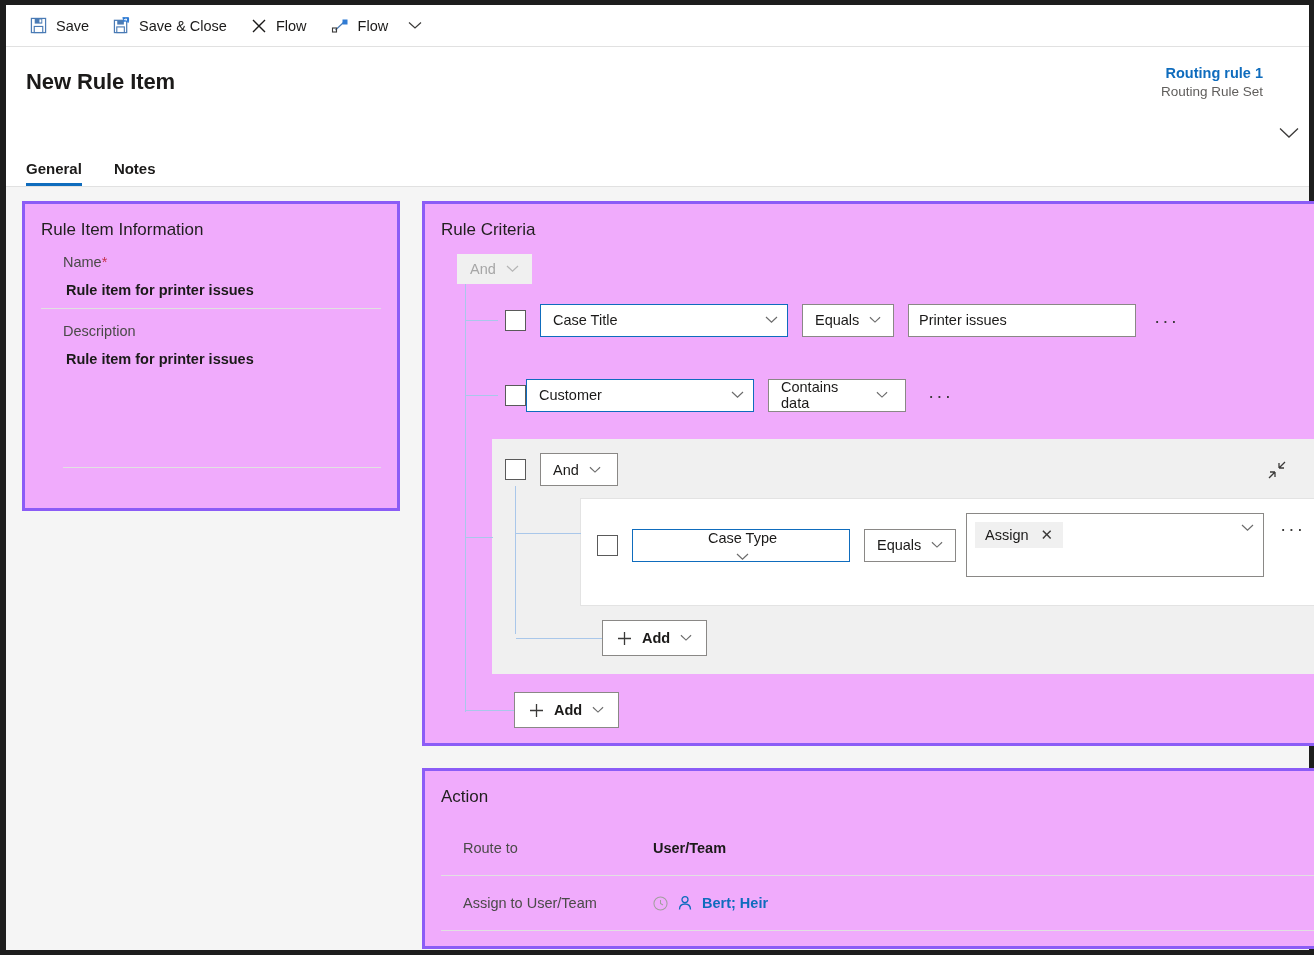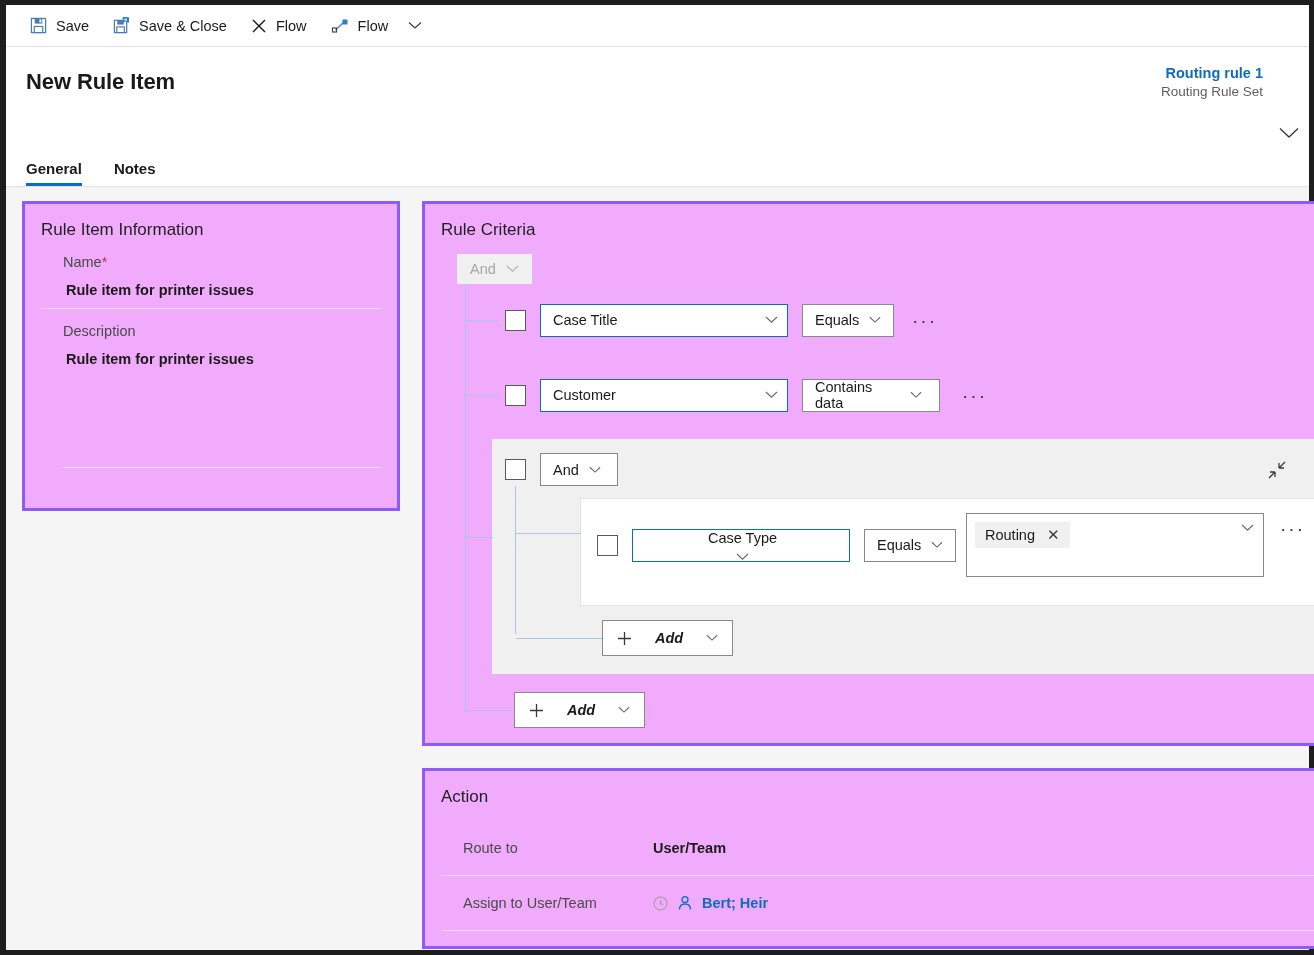--- a/index.html
+++ b/index.html
@@ -167,25 +167,24 @@
     min-height: 64px; padding: 8px 30px 8px 8px;
   }
   .tag {
     display:inline-flex; align-items:center; gap: 12px;
     background: #f0f0f0; padding: 4px 10px; font-size: 14.5px; color: #1b1a19;
   }
   .tag-x { cursor:pointer; color:#3b3a39; font-size: 15px; }
   .tagbox-caret { position:absolute; right: 9px; top: 10px; cursor:pointer; }
 
   .addbtn {
-    display:inline-flex; align-items:center; gap: 23px;
+    display:inline-flex; align-items:center; gap: 10px;
     height: 36px; border: 1px solid #8a8886; background: #fff;
     padding: 0 14px; font-size: 14.5px; font-weight: bold; color: #1b1a19;
     cursor: pointer;
-    font-style: italic;
   }
 
   
   .action-card { padding: 16px 16px 0 16px; flex: 1; }
   .act-row { display: flex; align-items: center; min-height: 54px; padding-left: 22px; }
   .act-label { font-size: 14.5px; color: #4a4a48; width: 190px; flex: none; }
   .act-value { font-size: 14.5px; font-weight: bold; color: #1b1a19; }
   .act-link { font-size: 14.5px; font-weight: bold; color: #0f6cbd; cursor: pointer; }
   .act-sep { border-bottom: 1px solid #e1e1e1; }
   .person { display:flex; align-items:center; gap: 9px; }
@@ -334,27 +333,30 @@
                 </span>
               </div>
               <div class="sel-plain" style="width:92px; margin-left:14px;">
                 <span>Equals</span>
                 <span class="ico">
                   <svg width="12" height="8" viewBox="0 0 13 8">
                       <path d="M1 1 L6.5 6.2 L12 1" fill="none" stroke="#6b6b6b" stroke-width="1.2"></path>
                     </svg>
                 </span>
               </div>
+              <div class="txtbox" style="width:228px; margin-left:14px;">
+                <span>Printer issues</span>
+              </div>
               <div class="dots" style="margin-left:14px;">···</div>
             </div>
 
             <div class="row" style="height:48px; padding-left:48px; margin-top:27px;">
               <div class="hline" style="left:9px; top:24px; width:32px;"></div>
               <div class="cbox"></div>
-              <div class="sel" style="width:248px; margin-left:14px;">
+              <div class="sel" style="width:228px; ">
                 <span>Customer</span>
                 <span class="ico">
                   <svg width="13" height="8" viewBox="0 0 13 8">
                       <path d="M1 1 L6.5 6.2 L12 1" fill="none" stroke="#6b6b6b" stroke-width="1.2"></path>
                     </svg>
                 </span>
               </div>
               <div class="sel-plain" style="width:138px; margin-left:14px;">
                 <span>Contains data</span>
                 <span class="ico">
@@ -409,21 +411,21 @@
                   <div class="sel-plain" style="width:92px; margin-left:14px;">
                     <span>Equals</span>
                     <span class="ico">
                       <svg width="12" height="8" viewBox="0 0 13 8">
                           <path d="M1 1 L6.5 6.2 L12 1" fill="none" stroke="#6b6b6b" stroke-width="1.2"></path>
                         </svg>
                     </span>
                   </div>
                   <div class="tagbox" style="width:298px; margin-left:10px; align-self:flex-start;">
                     <span class="tag">
-                      <span>Routing</span>
+                      <span>Assign</span>
                       <span class="tag-x">✕</span>
                     </span>
                     <span class="tagbox-caret ico">
                       <svg width="13" height="8" viewBox="0 0 13 8">
                           <path d="M1 1 L6.5 6.2 L12 1" fill="none" stroke="#6b6b6b" stroke-width="1.2"></path>
                         </svg>
                     </span>
                   </div>
                   <div class="dots" style="margin-left:12px; align-self:flex-start; margin-top:6px;">···</div>
                 </div>

